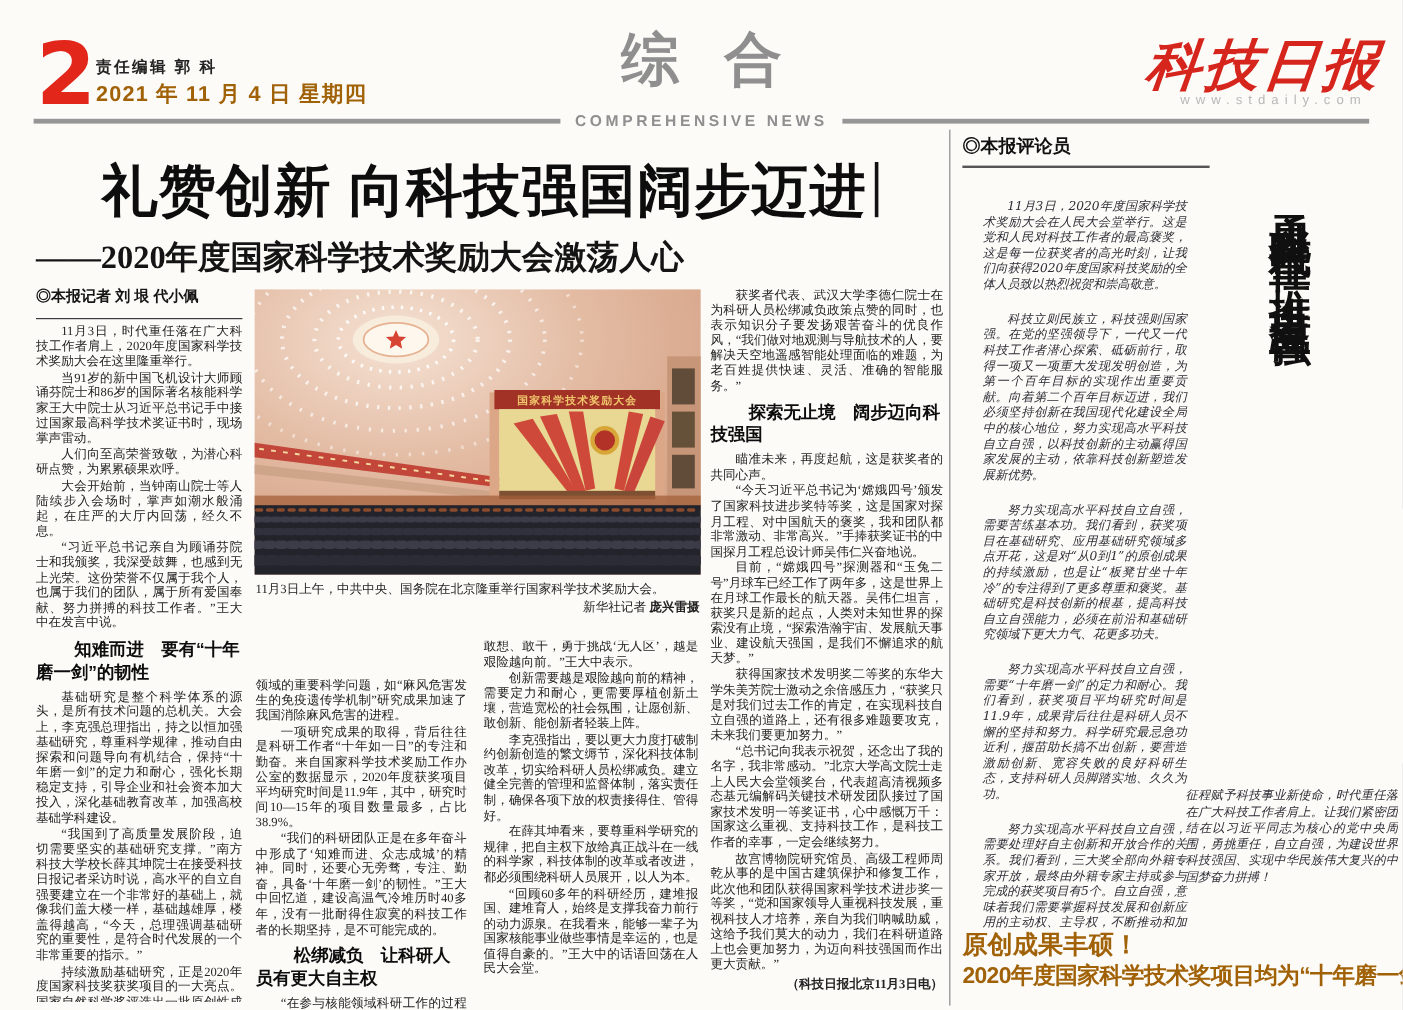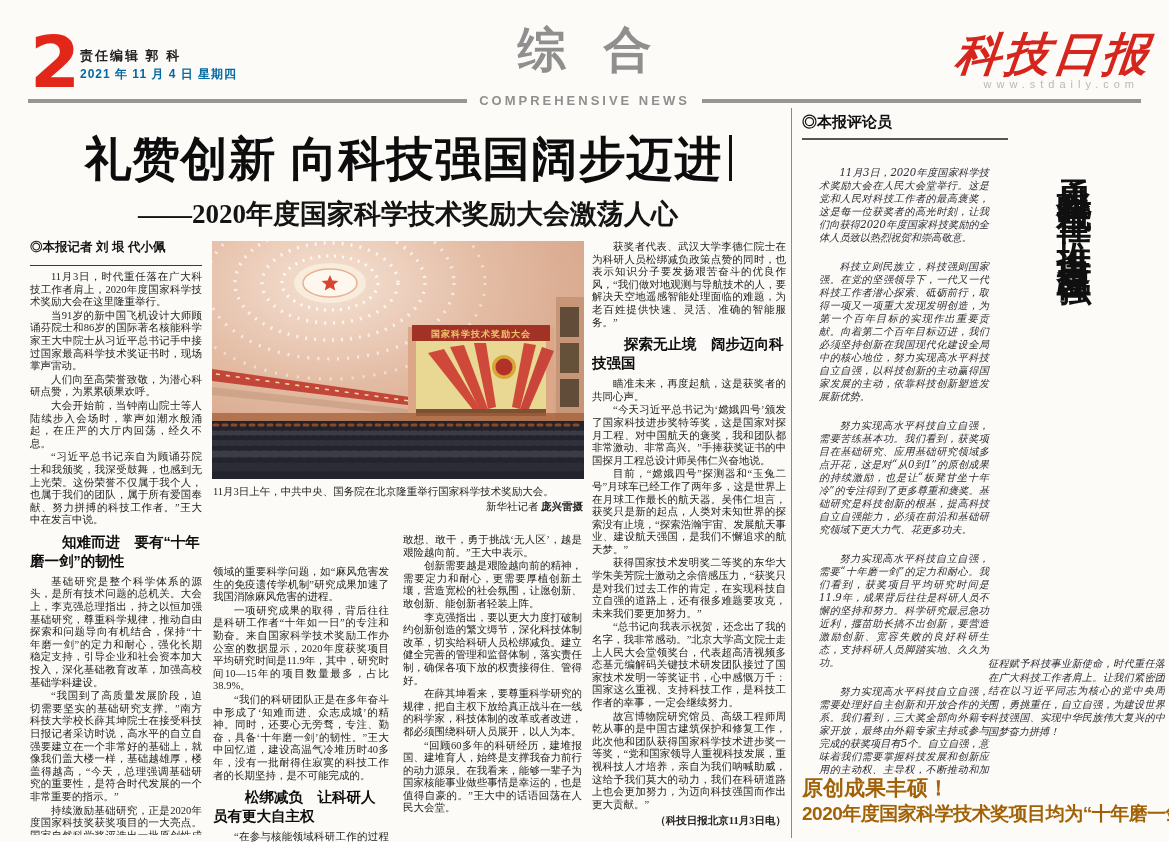--- a/index.html
+++ b/index.html
@@ -4,42 +4,42 @@
 <style>
   html,body{margin:0;padding:0;background:#d8d8d8;}
   .page{position:relative;width:1169px;height:842px;background:#fcfbf8;overflow:hidden;
         font-family:"Liberation Sans",sans-serif;color:#1c1c1c;}
 
   
   .page-number{position:absolute;left:30px;top:26px;font-size:72px;line-height:1;
                font-weight:bold;color:#e2261a;font-family:"DejaVu Sans",sans-serif;}
   .editor-line{position:absolute;left:80px;top:47px;font-size:13px;font-weight:bold;
                letter-spacing:2px;color:#222;}
-  .date-line{position:absolute;left:80px;top:66px;font-size:12px;font-weight:bold;
-             letter-spacing:1px;color:#0369a1;}
+  .date-line{position:absolute;left:80px;top:66px;font-size:18px;font-weight:bold;
+             letter-spacing:1px;color:#a16207;}
   .section-cn{position:absolute;left:0;top:18px;width:100%;text-align:center;
               font-size:48px;font-weight:bold;color:#8f8f8f;letter-spacing:38px;
               text-indent:38px;}
   .section-strip{position:absolute;left:28px;right:28px;top:93px;display:flex;
                  align-items:center;gap:12px;}
   .section-strip .bar{flex:1;height:4px;background:#969696;}
   .section-en{font-size:13px;font-weight:bold;color:#8f8f8f;letter-spacing:3px;white-space:nowrap;}
   .masthead{position:absolute;right:18px;top:24px;font-size:46px;font-weight:bold;
             font-style:italic;color:#d6251c;font-family:"DejaVu Serif",serif;
             letter-spacing:3px;transform:skewX(-6deg);}
   .website{position:absolute;right:30px;top:78px;font-size:11px;color:#b8b8b8;
            letter-spacing:5px;}
 
   
   .headline{position:absolute;left:30px;top:133px;width:756px;text-align:center;
             font-size:47px;line-height:1.1;font-weight:bold;color:#0d0d0d;letter-spacing:1px;
             white-space:nowrap;}
   .headline .end-rule{display:inline-block;width:3px;height:46px;background:#111;
             margin-left:6px;vertical-align:-6px;}
-  .subheadline{position:absolute;left:30px;top:196px;width:756px;text-align:center;
+  .subheadline{position:absolute;left:30px;top:196px;width:756px;
             font-size:27px;font-weight:bold;color:#141414;
             font-family:"Liberation Serif","DejaVu Serif",serif;}
 
   .byline{position:absolute;left:30px;top:239px;width:172px;font-size:12.5px;
           font-weight:bold;color:#151515;padding-bottom:9px;border-bottom:1.5px solid #3a3a3a;}
 
   .col{position:absolute;overflow:hidden;}
   .col p{margin:0 0 1px;font-size:10.5px;line-height:12.6px;text-align:justify;
          text-indent:2em;color:#232323;font-family:"Liberation Serif","DejaVu Serif",serif;}
   .col p.no-indent{text-indent:0;}

